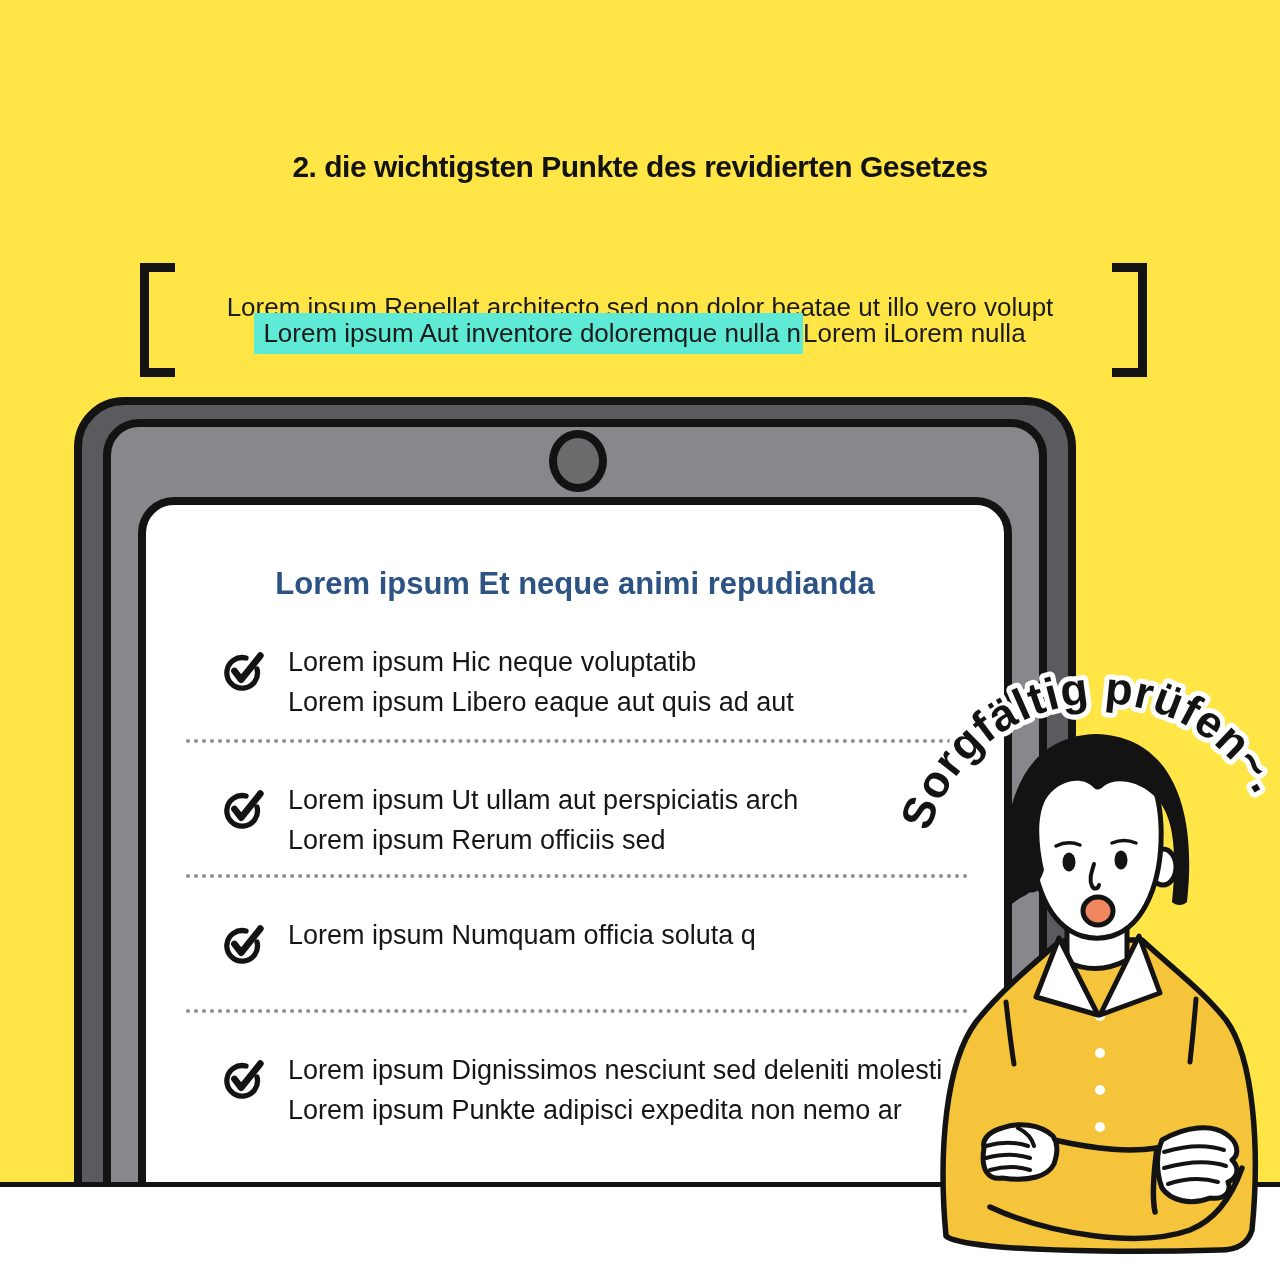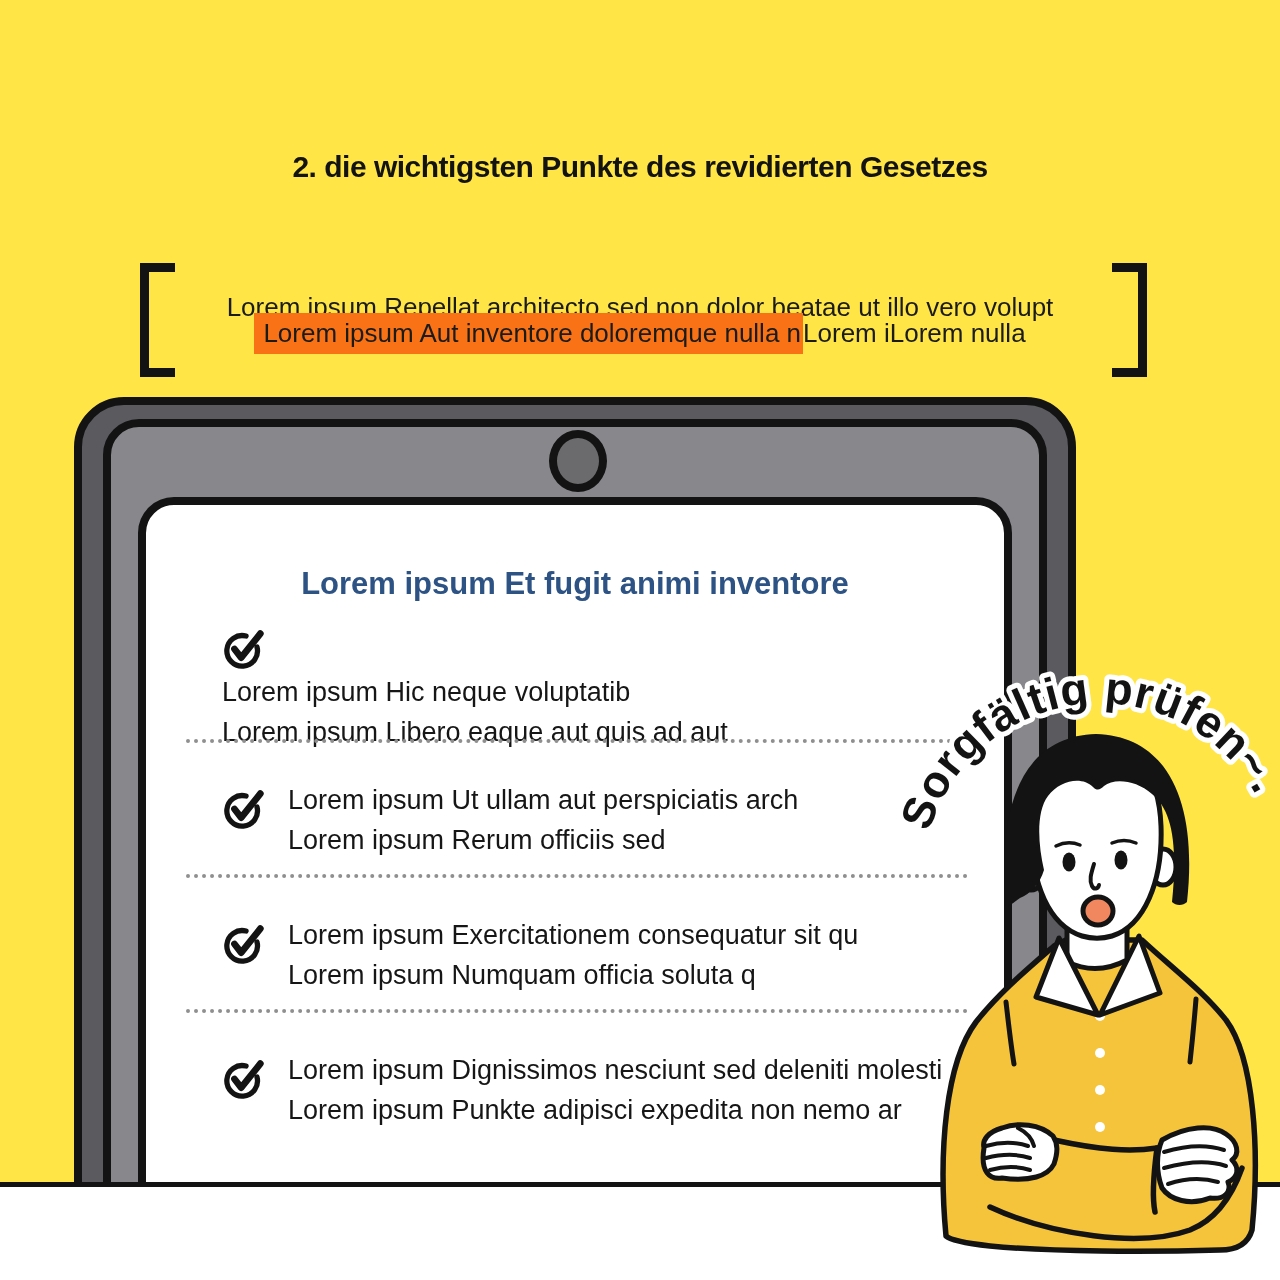--- a/index.html
+++ b/index.html
@@ -11,39 +11,39 @@
   .title{left:0;top:150px;width:1280px;text-align:center;
          font-size:30px;font-weight:bold;color:#131313;letter-spacing:-0.5px;}
 
   
   .bracket{width:26px;height:96px;border:9px solid #131313;}
   .bracket-left{left:140px;top:263px;border-right:none;}
   .bracket-right{left:1112px;top:263px;border-left:none;}
   .intro-line{left:150px;width:980px;text-align:center;font-size:26px;color:#1b1b1b;line-height:42px;}
   .intro-line1{top:270px;margin-top:16px;}
   .intro-line2{top:312px;}
-  .hl{background:#f97316;padding:5px 2px 6px 9px;margin-top:47px;}
+  .hl{background:#5eead4;padding:5px 2px 6px 9px;margin-top:47px;}
 
   
   .tab-outer{left:74px;top:397px;width:1002px;height:845px;background:#5B5B5F;
              border:8px solid #131313;border-radius:50px;box-sizing:border-box;}
   .tab-mid{left:103px;top:419px;width:944px;height:823px;background:#88878C;
            border:8px solid #131313;border-radius:36px;box-sizing:border-box;}
   .camera{left:549px;top:430px;width:58px;height:62px;background:#6B6B6E;
           border:8px solid #131313;border-radius:50%;box-sizing:border-box;}
   .screen{left:138px;top:497px;width:874px;height:745px;background:#ffffff;
           border:8px solid #131313;border-radius:36px;box-sizing:border-box;}
   .screen-title{left:138px;top:566px;width:874px;text-align:center;
                 font-size:31px;font-weight:bold;color:#2D5384;}
 
   
   .row{left:222px;display:flex;align-items:flex-start;}
   .row .ck{flex:0 0 46px;margin-right:20px;margin-top:6px;}
   .row .txt{font-size:27px;line-height:40px;color:#161616;}
-  .row1{top:620px;flex-direction:column;}.row2{top:780px;justify-content:center;}.row3{top:915px;}.row4{top:1050px;}
+  .row1{top:642px;}.row2{top:780px;justify-content:center;}.row3{top:915px;}.row4{top:1050px;}
   .sep{left:186px;width:782px;height:0;border-top:4px dotted #8f8f8f;}
   .sep1{top:739px;}.sep2{top:874px;}.sep3{top:1009px;}
 
   
   .strip{left:0;top:1182px;width:1280px;height:98px;background:#ffffff;
          border-top:5px solid #131313;box-sizing:border-box;}
 
   
   .character{left:880px;top:650px;width:400px;height:630px;}
   .arc-text{font-family:"Liberation Sans","DejaVu Sans",sans-serif;
@@ -58,21 +58,21 @@
 <div class="abs bracket bracket-left"></div>
 <div class="abs bracket bracket-right"></div>
 <div class="abs intro-line intro-line1">Lorem ipsum Repellat architecto sed non dolor beatae ut illo vero volupt</div>
 <div class="abs intro-line intro-line2"><span class="hl">Lorem ipsum Aut inventore doloremque nulla n</span><span>Lorem iLorem nulla</span></div>
 
 <div class="abs tab-outer"></div>
 <div class="abs tab-mid"></div>
 <div class="abs camera"></div>
 <div class="abs screen"></div>
 
-<div class="abs screen-title">Lorem ipsum Et fugit animi inventore</div>
+<div class="abs screen-title">Lorem ipsum Et neque animi repudianda</div>
 
 <div class="abs row row1">
   <svg class="ck" viewBox="0 0 48 48" width="46" height="46">
     <path d="M 36.5 21.9 A 16 16 0 1 1 25.1 10.5" fill="none" stroke="#131313" stroke-width="5.5" stroke-linecap="round"></path>
     <path d="M 13 24 L 20 33 L 40 8" fill="none" stroke="#131313" stroke-width="7" stroke-linecap="round" stroke-linejoin="round"></path>
   </svg>
   <div class="txt">
       <div>Lorem ipsum Hic neque voluptatib</div>
       <div>Lorem ipsum Libero eaque aut quis ad aut</div>
     </div>
@@ -90,21 +90,20 @@
     </div>
 </div>
 <div class="abs sep sep2"></div>
 
 <div class="abs row row3">
   <svg class="ck" viewBox="0 0 48 48" width="46" height="46">
     <path d="M 36.5 21.9 A 16 16 0 1 1 25.1 10.5" fill="none" stroke="#131313" stroke-width="5.5" stroke-linecap="round"></path>
     <path d="M 13 24 L 20 33 L 40 8" fill="none" stroke="#131313" stroke-width="7" stroke-linecap="round" stroke-linejoin="round"></path>
   </svg>
   <div class="txt">
-      <div>Lorem ipsum Exercitationem consequatur sit qu</div>
       <div>Lorem ipsum Numquam officia soluta q</div>
     </div>
 </div>
 <div class="abs sep sep3"></div>
 
 <div class="abs row row4">
   <svg class="ck" viewBox="0 0 48 48" width="46" height="46">
     <path d="M 36.5 21.9 A 16 16 0 1 1 25.1 10.5" fill="none" stroke="#131313" stroke-width="5.5" stroke-linecap="round"></path>
     <path d="M 13 24 L 20 33 L 40 8" fill="none" stroke="#131313" stroke-width="7" stroke-linecap="round" stroke-linejoin="round"></path>
   </svg>

